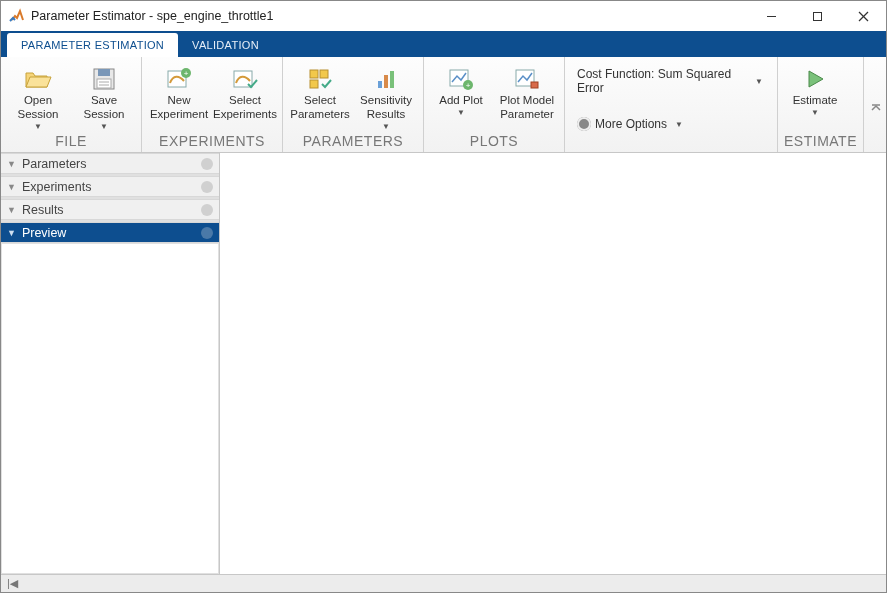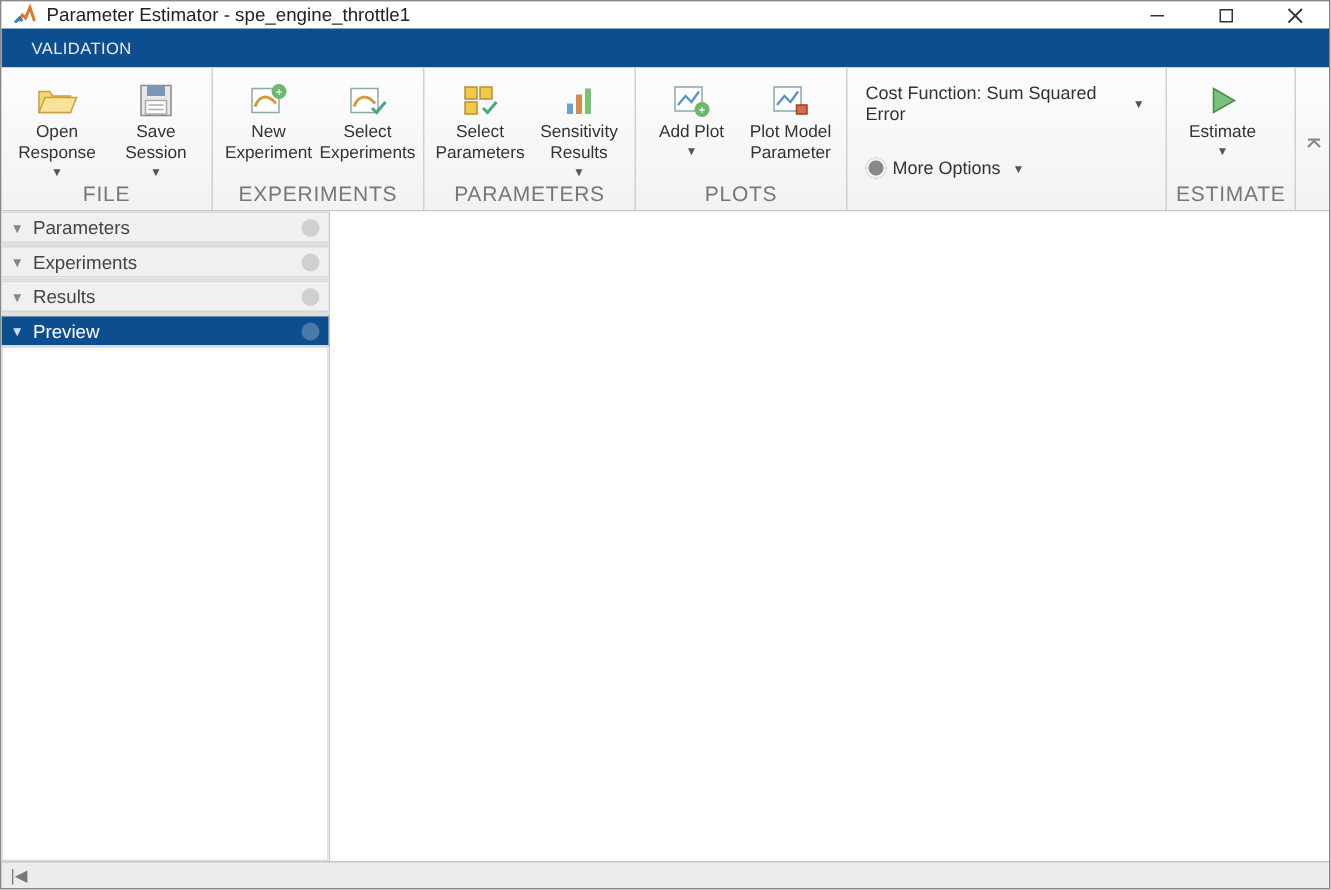--- a/index.html
+++ b/index.html
@@ -1,20 +1,20 @@
 <!DOCTYPE html>
 <html><head>
 <meta charset="utf-8">
 <style>
   * { box-sizing: border-box; }
   html,body { margin:0; padding:0; font-family: "Segoe UI", Arial, sans-serif; font-size:12px; color:#333; }
   body { width:887px; height:593px; background:#fff; display:flex; flex-direction:column; border:1px solid #888; }
 
   
-  .titlebar { height:18px; display:flex; align-items:center; padding:0 0 0 8px; background:#fff; }
+  .titlebar { height:30px; display:flex; align-items:center; padding:0 0 0 8px; background:#fff; }
   .titlebar .logo { width:16px; height:16px; margin-right:6px; }
   .titlebar .title { font-size:12.5px; color:#222; flex:1; }
   .titlebar .winbtns { display:flex; height:100%; }
   .titlebar .winbtn { width:46px; display:flex; align-items:center; justify-content:center; color:#333; }
   .titlebar .winbtn svg { width:11px; height:11px; }
 
   
   .tabstrip { height:26px; background:#0d4e8f; display:flex; align-items:flex-end; padding-left:6px; }
   .tab { height:24px; padding:0 14px; display:flex; align-items:center; font-size:11px; letter-spacing:0.3px; color:#e6eef7; text-transform:uppercase; cursor:pointer; }
   .tab.active { background:#fff; color:#0d4e8f; border-top-left-radius:3px; border-top-right-radius:3px; font-weight:500; }
@@ -80,36 +80,37 @@
     <div class="winbtn">
         <svg viewBox="0 0 11 11">
           <line x1="1" y1="1" x2="10" y2="10" stroke="#333" stroke-width="1.2"></line>
           <line x1="10" y1="1" x2="1" y2="10" stroke="#333" stroke-width="1.2"></line>
         </svg>
       </div>
   </div>
 </div>
 
 <div class="tabstrip">
+  <div class="tab active">PARAMETER ESTIMATION</div>
   <div class="tab">VALIDATION</div>
 </div>
 
 <div class="toolstrip">
 
   <div class="group">
     <div class="group-body">
       <div class="bigbtn">
         <span class="icon">
             <svg viewBox="0 0 28 24">
               <path d="M2 6h7l2 3h12v11H2z" fill="#f6d57a" stroke="#c7a23a"></path>
               <path d="M2 20 L6 10 H27 L23 20 Z" fill="#fae29a" stroke="#c7a23a"></path>
             </svg>
           </span>
         <span class="lbl">Open
-Response</span>
+Session</span>
         <span class="drop">▼</span>
       </div>
       <div class="bigbtn">
         <span class="icon">
             <svg viewBox="0 0 28 24">
               <rect x="4" y="2" width="20" height="20" fill="#e8e8e8" stroke="#888"></rect>
               <rect x="8" y="2" width="12" height="7" fill="#7a97b8"></rect>
               <rect x="7" y="12" width="14" height="9" fill="#fff" stroke="#aaa"></rect>
               <line x1="9" y1="15" x2="19" y2="15" stroke="#aaa"></line>
               <line x1="9" y1="18" x2="19" y2="18" stroke="#aaa"></line>

